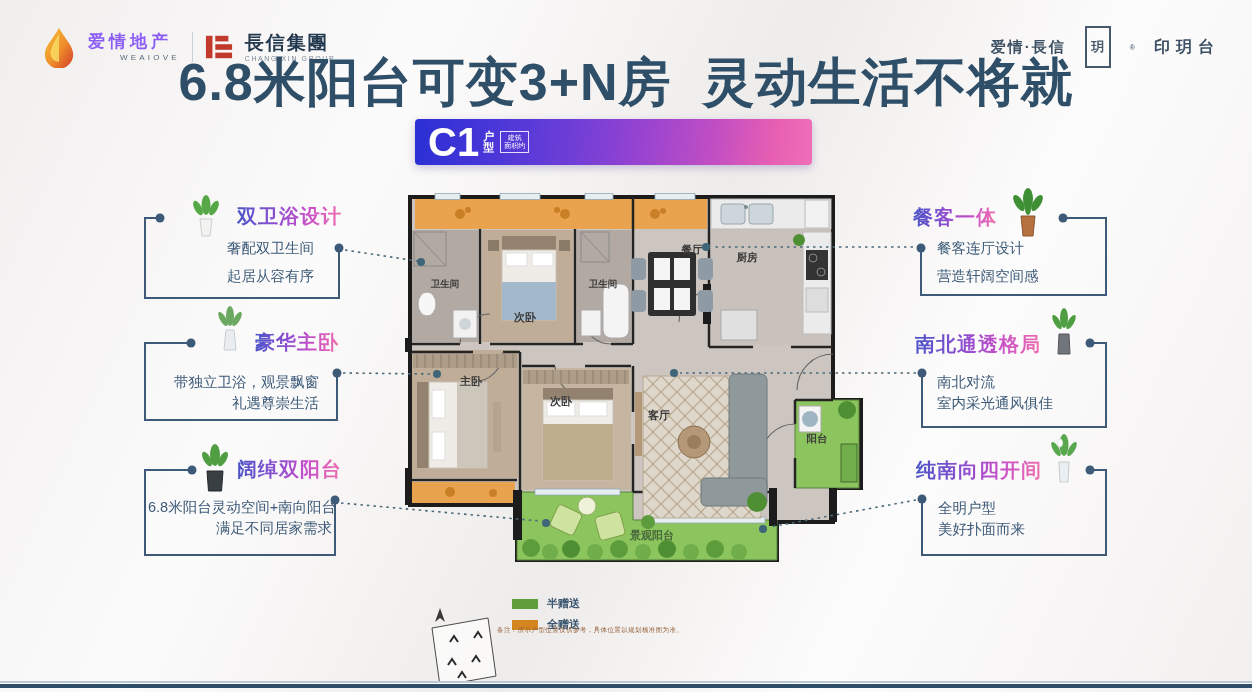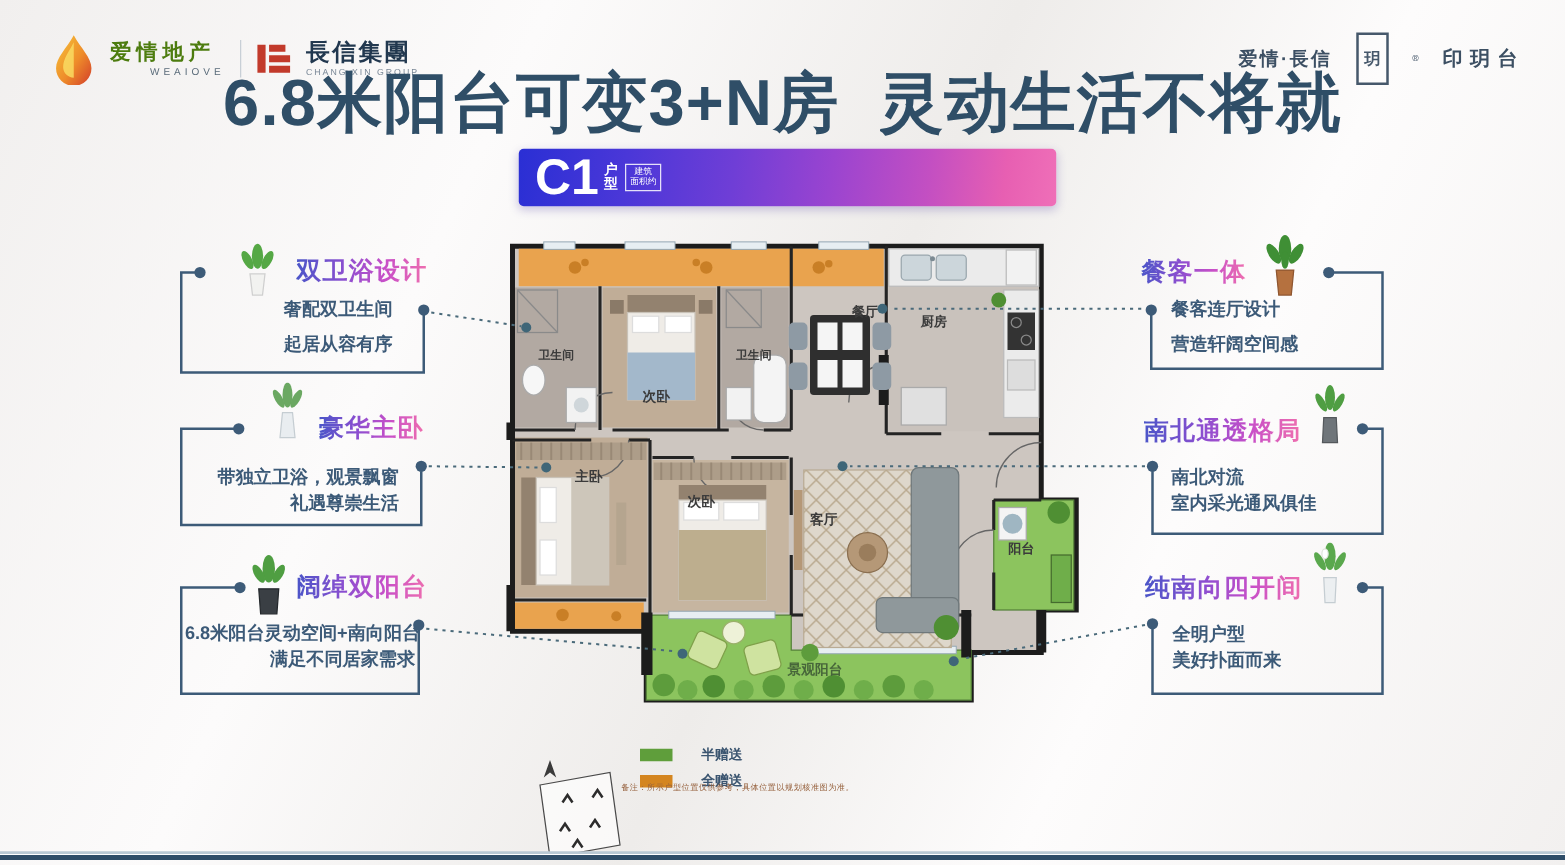--- a/index.html
+++ b/index.html
@@ -2,55 +2,55 @@
 <html><head>
 <meta charset="utf-8">
 <style>
   html,body{margin:0;padding:0;}
   body{width:1252px;height:692px;position:relative;overflow:hidden;
        font-family:"Liberation Sans","DejaVu Sans",sans-serif;
        background:
          linear-gradient(115deg,#f1efee 0%,#fcfbfb 28%,#eeecea 52%,#fdfcfc 72%,#f2f0ef 100%);}
   
   .hdr-left{position:absolute;left:42px;top:26px;display:flex;align-items:center;gap:12px;}
-  .brand-cn{font-size:17px;font-weight:800;color:#4d7c0f;letter-spacing:4px;line-height:18px;}
+  .brand-cn{font-size:17px;font-weight:800;color:#8b5cf6;letter-spacing:4px;line-height:18px;}
   .brand-en{font-size:8px;color:#5a6b7a;letter-spacing:3.2px;margin-top:2px;margin-left:32px;}
   .brand-en2{font-size:7px;color:#7a8897;letter-spacing:1.6px;margin-top:2px;}
   .brand2-cn{font-size:19px;font-weight:800;color:#22384f;letter-spacing:2px;line-height:20px;}
   .vdiv{width:1px;height:30px;background:#c8cfd6;}
   .hdr-right{position:absolute;right:32px;top:26px;display:flex;align-items:center;gap:19px;}
   .hr-brand{font-size:15px;font-weight:700;color:#3c4f63;letter-spacing:2px;}
   .seal{width:22px;height:38px;border:2px solid #46586b;display:flex;align-items:center;justify-content:center;
         font-size:13px;color:#46586b;font-weight:700;}
   .hr-project{font-size:16px;font-weight:700;color:#3c4f63;letter-spacing:6px;}
   .hr-reg{font-size:7px;color:#3c4f63;vertical-align:top;}
   
   .headline{position:absolute;left:0;top:48px;width:100%;text-align:center;
             font-size:52px;font-weight:900;color:#2f4e67;letter-spacing:1px;white-space:pre;}
   
-  .badge{position:absolute;left:415px;top:119px;width:430px;height:46px;border-radius:4px;
+  .badge{position:absolute;left:415px;top:119px;width:397px;height:46px;border-radius:4px;
          background:linear-gradient(97deg,#2a2fd4 0%,#4a37d8 20%,#6f3ed6 40%,#9a44d0 58%,#c34fc2 76%,#e75fb2 90%,#ef6fb8 100%);
          box-shadow:0 3px 8px rgba(60,40,150,.25);
          display:flex;align-items:center;color:#ffffff;padding-left:13px;box-sizing:border-box;}
   .badge .unit{font-size:40px;font-weight:800;line-height:40px;}
   .badge .unit-suffix{display:flex;flex-direction:column;font-size:11px;font-weight:700;line-height:11px;margin:0 6px 0 4px;letter-spacing:0;}
   .badge .area-box{border:1px solid rgba(255,255,255,.85);font-size:7px;line-height:8px;padding:2px 3px;text-align:center;margin-right:7px;}
   .badge .area{font-size:40px;font-weight:800;line-height:40px;}
   .badge sup{font-size:18px;font-weight:800;}
   .badge .layout{font-size:24px;font-weight:800;margin-left:8px;letter-spacing:1px;}
   
   .c-title{position:absolute;font-size:20px;font-weight:900;letter-spacing:1px;
            background:linear-gradient(92deg,#4a55c8 0%,#8d4ed0 38%,#c84fc8 68%,#ef6fae 100%);
            -webkit-background-clip:text;background-clip:text;color:transparent;white-space:nowrap;}
-  .c-text{position:absolute;font-size:14.5px;font-weight:700;color:#3c5a78;line-height:15px;white-space:nowrap;}
+  .c-text{position:absolute;font-size:14.5px;font-weight:400;color:#3c5a78;line-height:15px;white-space:nowrap;}
   .t-right{text-align:right;}
   .plant{position:absolute;}
   
   .legend{position:absolute;left:512px;top:596px;}
-  .legend-row{display:flex;align-items:center;gap:23px;margin-bottom:6px;}
+  .legend-row{display:flex;align-items:center;gap:9px;margin-bottom:6px;}
   .sw{width:26px;height:10px;}
   .sw-half{background:#5f9e3b;}
   .sw-full{background:#d4851f;}
   .legend-label{font-size:11px;color:#3b5570;font-weight:600;}
   .note{position:absolute;left:497px;top:626px;font-size:6.5px;color:#96613d;letter-spacing:.4px;}
   .bottom-rule{position:absolute;left:0;right:0;bottom:4px;height:7px;
                background:linear-gradient(#b9c9d4 0,#b9c9d4 2px,#ffffff 2px,#ffffff 3px,#2e4d68 3px,#2e4d68 7px);}
   svg text{font-family:"Liberation Sans","DejaVu Sans",sans-serif;}
 </style>
 </head>

